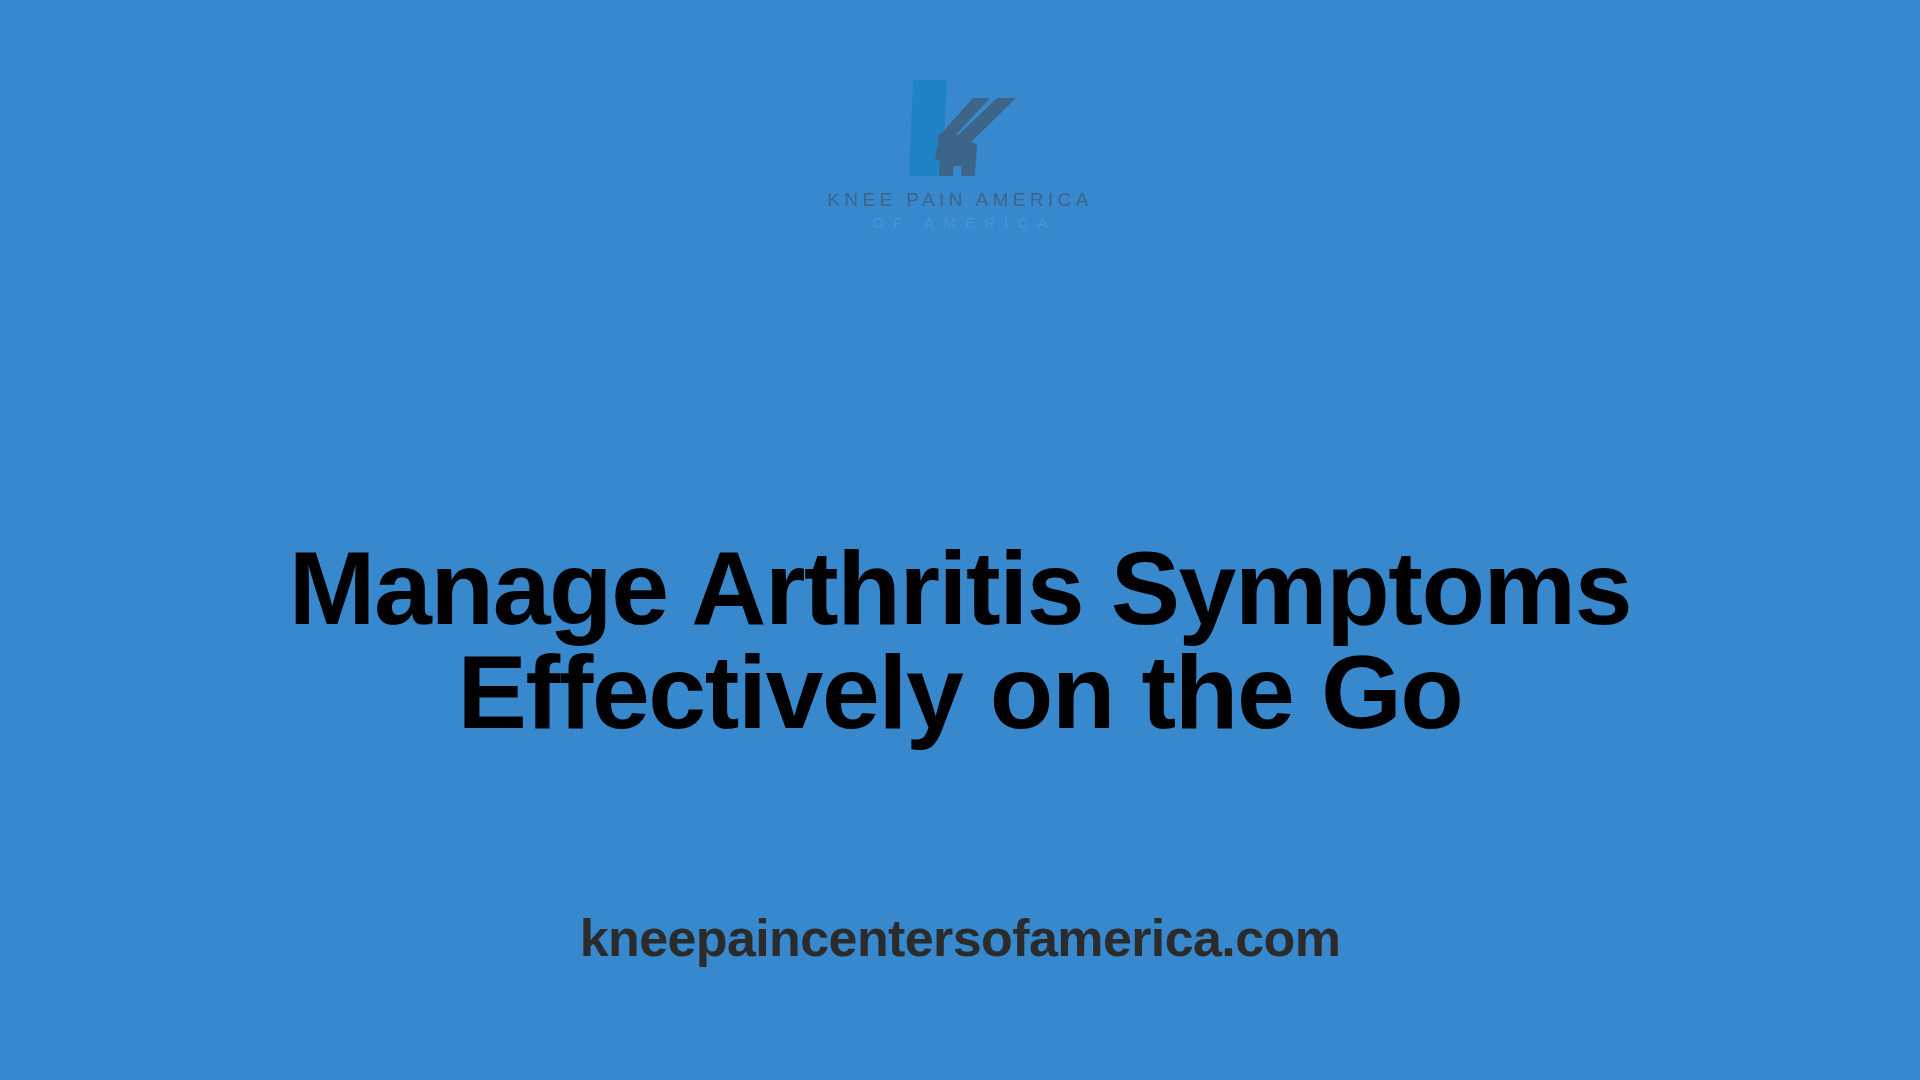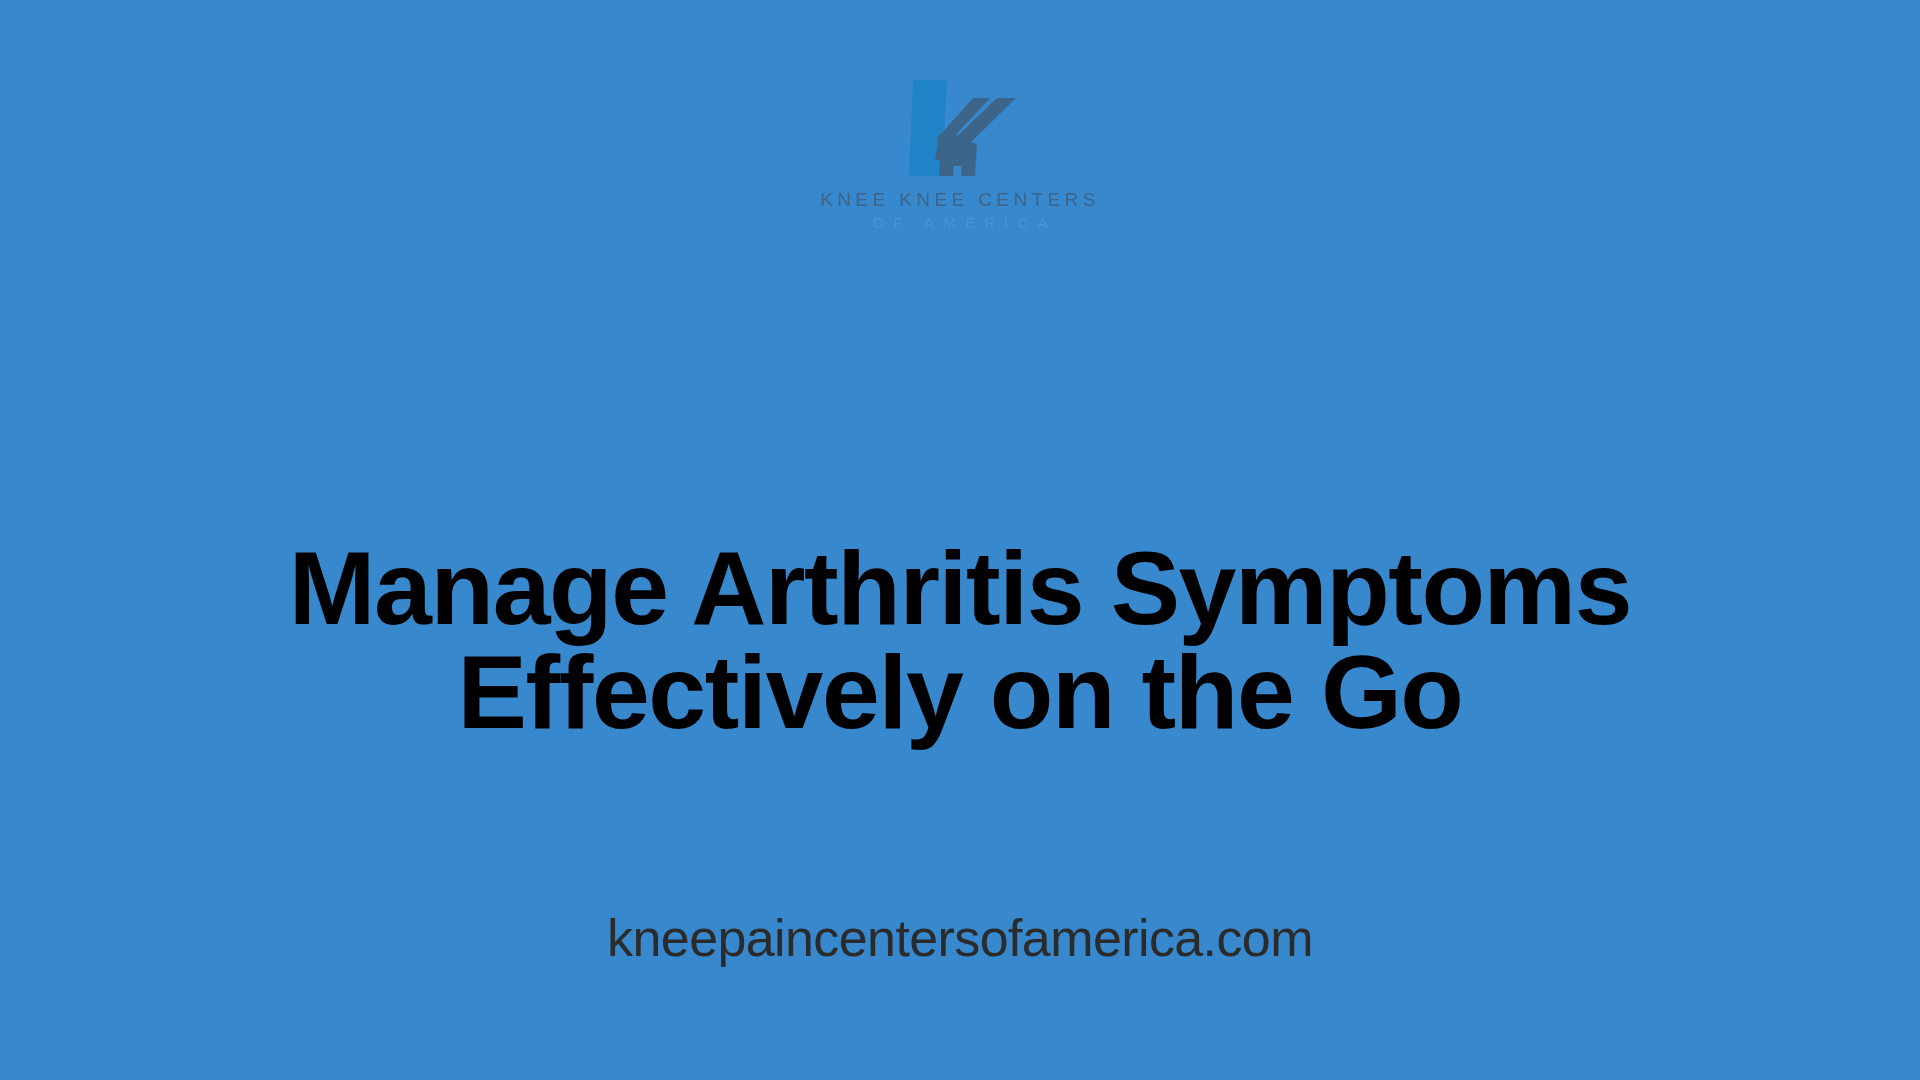--- a/index.html
+++ b/index.html
@@ -85,21 +85,21 @@
   
   .site-url {
     position: absolute;
     top: 910px;
     left: 50%;
     transform: translateX(-50%);
     width: 1400px;
     text-align: center;
     color: #2b2b2b;
     font-size: 52px;
-    font-weight: 400;
+    font-weight: 700;
     letter-spacing: -0.6px;
     line-height: 1.1;
   }
 </style>
 </head>
 <body>
 
 <div class="card">
 
   <div class="logo-block">
@@ -112,21 +112,21 @@
 
       <polygon points="88,26 105,26 66,68 62,88 50,88 54,64" fill="#3d6589"></polygon>
 
       <polygon points="78,68 92,72 90,104 76,104" fill="#3d6589"></polygon>
 
       <polygon points="56,70 70,74 68,104 54,104" fill="#3d6589"></polygon>
 
       <path d="M54,62 q10,-4 20,2 q10,6 12,14 q2,8 -8,8 q-12,0 -20,-6 q-8,-6 -4,-18 z" fill="#3d6589"></path>
     </svg>
 
-    <div class="logo-wordmark">KNEE KNEE CENTERS</div>
+    <div class="logo-wordmark">KNEE PAIN AMERICA</div>
 
     <div class="logo-subwordmark">OF AMERICA</div>
   </div>
 
   <h1 class="headline">Manage Arthritis Symptoms
 Effectively on the Go</h1>
 
   <div class="site-url">kneepaincentersofamerica.com</div>
 
 </div>

